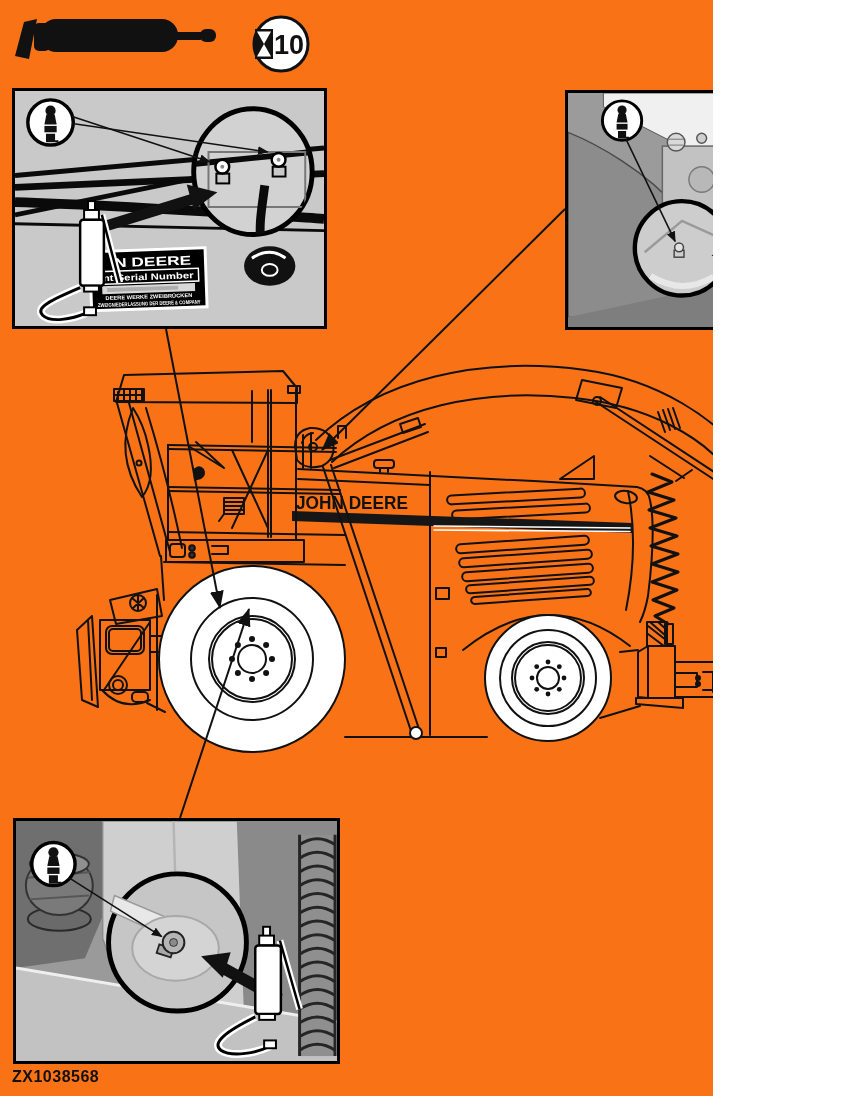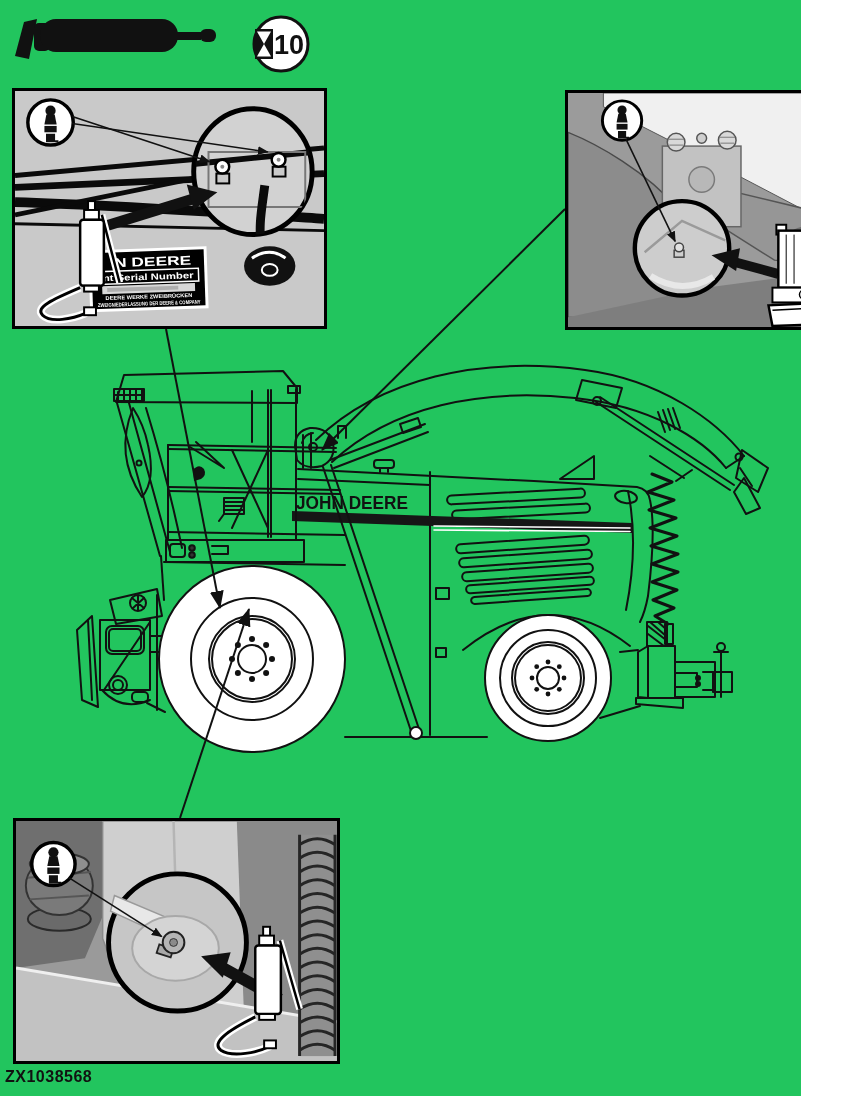--- a/index.html
+++ b/index.html
@@ -1,24 +1,24 @@
 <!DOCTYPE html>
 <html><head>
 <meta charset="utf-8">
 <style>
   html,body{margin:0;padding:0;background:#fff;}
-  .page{position:relative;width:801px;height:1096px;background:#22c55e;overflow:hidden;
+  .page{position:relative;width:713px;height:1096px;background:#f97316;overflow:hidden;
         font-family:"Liberation Sans",sans-serif;}
   svg.main{position:absolute;left:0;top:0;width:864px;height:1096px;}
   .inset{position:absolute;border:3px solid #000;box-sizing:border-box;background:#c9c9c9;}
   #inset-tl{left:12px;top:88px;width:315px;height:241px;}
   #inset-tr{left:565px;top:90px;width:293px;height:240px;}
   #inset-bl{left:13px;top:818px;width:327px;height:246px;}
   .inset svg{display:block;width:100%;height:100%;}
-  .figcode{position:absolute;left:5px;top:1068px;font-size:16px;font-weight:bold;
+  .figcode{position:absolute;left:12px;top:1068px;font-size:16px;font-weight:bold;
            letter-spacing:.5px;color:#111;}
   text{font-family:"Liberation Sans",sans-serif;}
 </style>
 </head>
 <body>
 
 <div class="page">
 
 <svg class="main" viewBox="0 0 864 1096">
   <defs>

